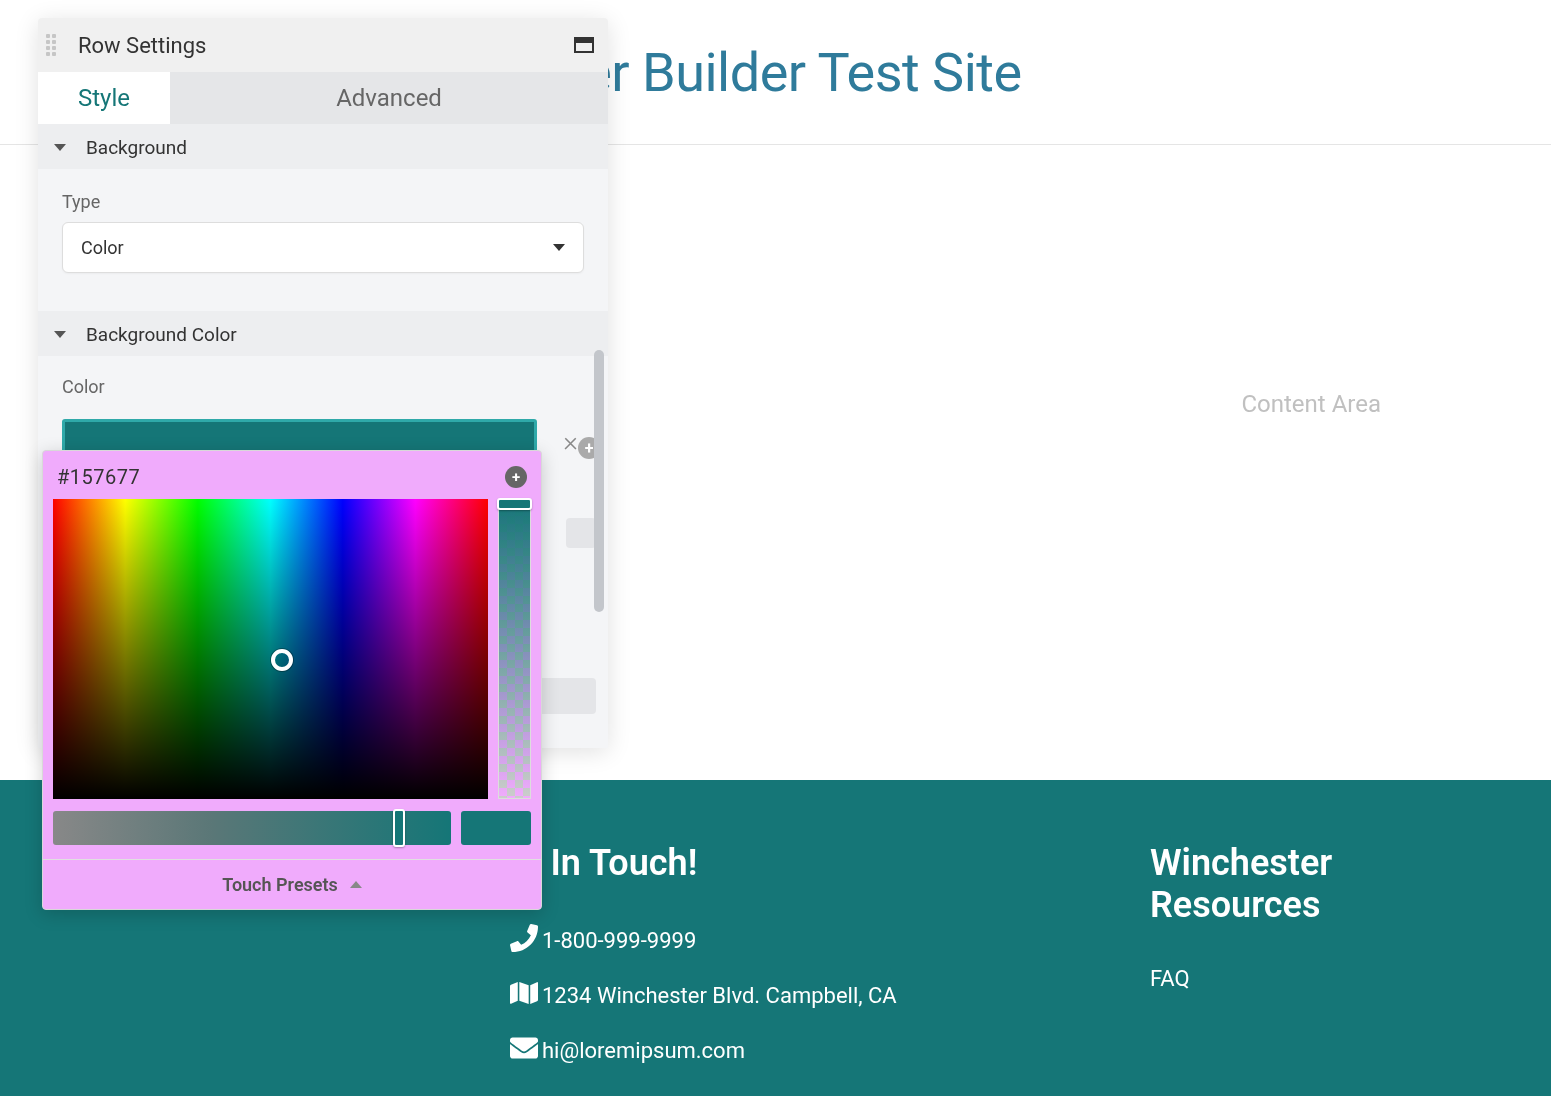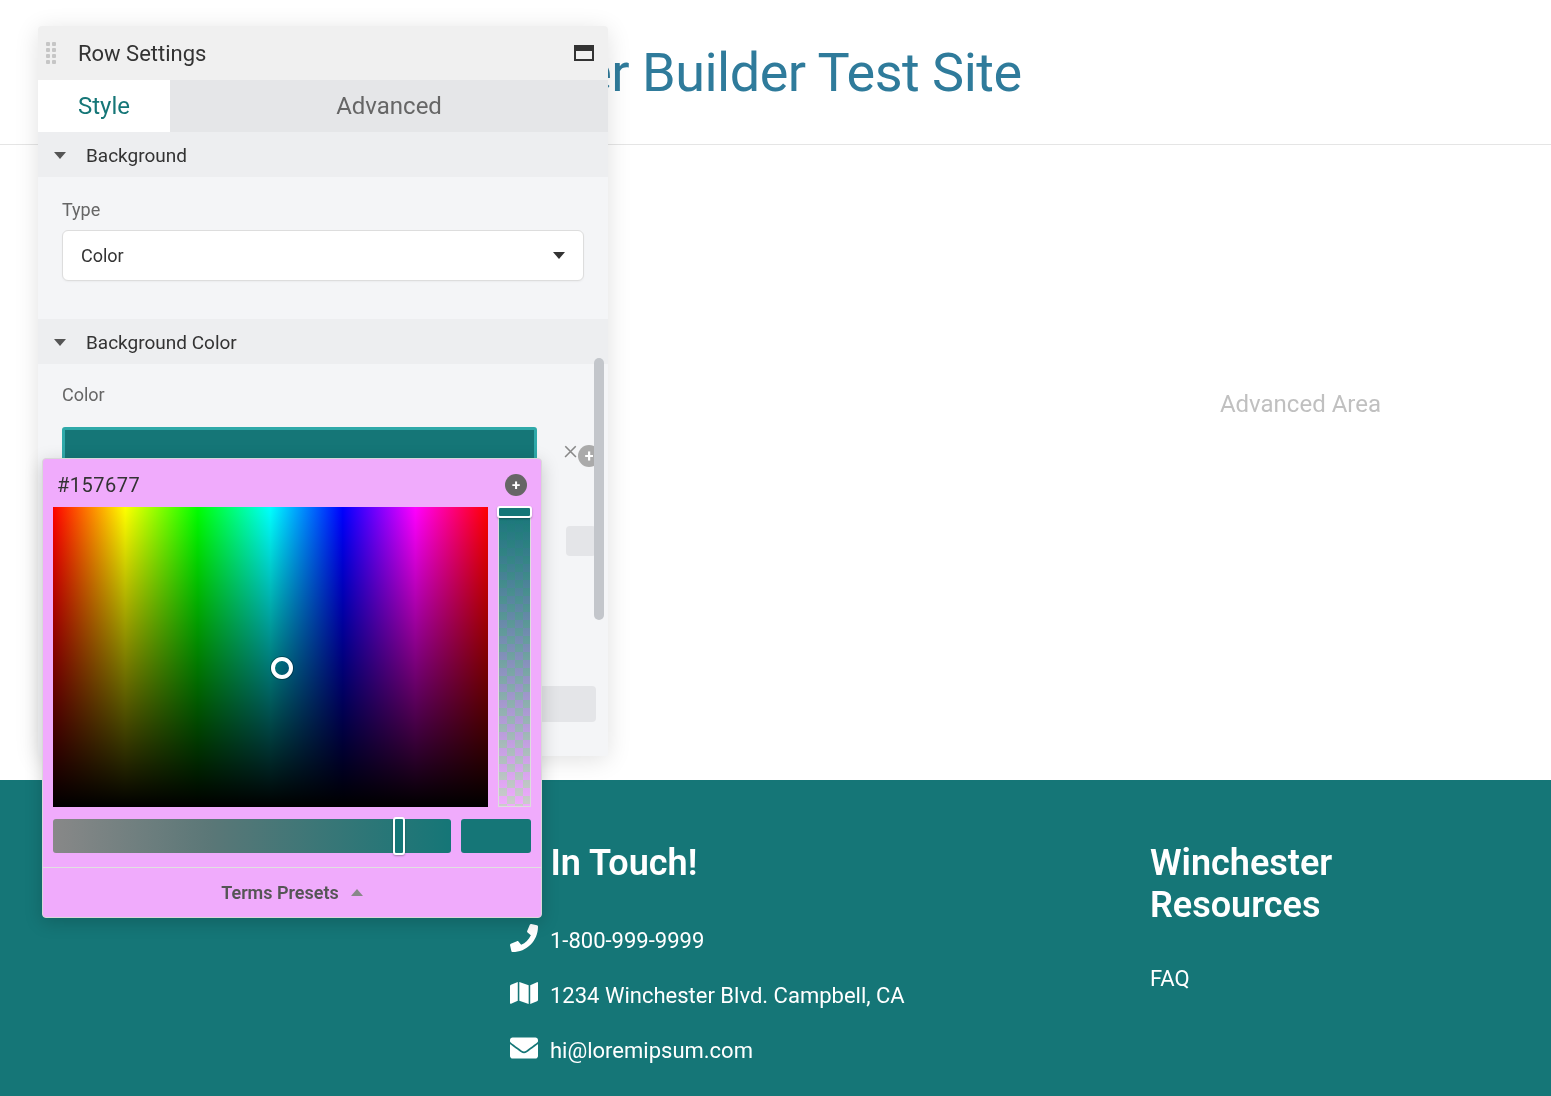--- a/index.html
+++ b/index.html
@@ -8,28 +8,28 @@
   
   .page-header { position: absolute; top: 0; left: 0; right: 0; height: 145px; display: flex; align-items: center; justify-content: center; border-bottom: 1px solid #e5e5e5; }
   .site-title { color: #2f7b9b; font-size: 54px; font-weight: 400; letter-spacing: -0.5px; }
 
   .content-area { position: absolute; top: 390px; right: 170px; color: #c0c0c0; font-size: 24px; font-weight: 400; }
 
   .footer { position: absolute; left: 0; right: 0; top: 780px; bottom: 0; background: #157677; color: #fff; padding: 70px 100px 40px 510px; }
   .footer-cols { display: flex; gap: 120px; }
   .footer h2 { font-size: 36px; font-weight: 600; margin-bottom: 40px; margin-top:40px; position:relative; top:-48px;}
   .footer .contact-list, .footer .links-list { list-style: none; position:relative; top:-48px;}
-  .footer .contact-list li { display: flex; align-items: center; gap: 12px; font-size: 22px; margin-bottom: 22px; }
+  .footer .contact-list li { display: flex; align-items: center; gap: 4px; font-size: 22px; margin-bottom: 22px; }
   .footer .links-list li { font-size: 22px; margin-bottom: 24px; }
   .footer svg { width: 28px; height: 28px; fill: #fff; }
   .footer .col-touch { flex: 0 0 520px; }
   .footer .col-res { flex: 1; }
 
   
-  .settings-panel { position: absolute; top: 26px; left: 38px; width: 570px; background: #f0f0f0; border-radius: 4px; box-shadow: 0 4px 24px rgba(0,0,0,0.12); overflow: visible; }
+  .settings-panel { position: absolute; top: 18px; left: 38px; width: 570px; background: #f0f0f0; border-radius: 4px; box-shadow: 0 4px 24px rgba(0,0,0,0.12); overflow: visible; }
   .panel-header { display: flex; align-items: center; padding: 10px 14px 10px 8px; }
   .drag-handle { width: 18px; height: 34px; display: flex; flex-direction: column; justify-content: center; gap: 2px; margin-right: 14px; opacity: 0.4; }
   .drag-handle span { width: 4px; height: 4px; border-radius: 1px; background: #888; display: inline-block; }
   .drag-row { display: flex; gap: 2px; }
   .panel-title { font-size: 22px; color: #333; flex: 1; }
   .expand-icon { width: 20px; height: 16px; border: 2px solid #333; border-top-width: 6px; }
 
   .tabs { display: flex; background: #f0f0f0; }
   .tab { flex: 0 0 auto; padding: 12px 40px; font-size: 24px; color: #666; cursor: pointer; }
   .tab.active { background: #fff; color: #157677; }
@@ -98,21 +98,21 @@
   .panel-footer-area { height: 270px; background: #f4f5f7; position:relative; }
   .ghost-btn { position:absolute; background:#e4e5e8; border-radius:4px; }
 </style>
 </head>
 <body>
 
 <div class="page-header">
   <div class="site-title">aver Builder Test Site</div>
 </div>
 
-<div class="content-area">Advanced Area</div>
+<div class="content-area">Content Area</div>
 
 <div class="footer">
   <div class="footer-cols">
     <div class="col-touch">
       <h2>et In Touch!</h2>
       <ul class="contact-list">
         <li>
           <span>
             <svg viewBox="0 0 512 512">
                 <path d="M493.4 24.6l-104-24c-11.3-2.6-22.9 3.3-27.5 13.9l-48 112c-4.2 9.8-1.4 21.3 6.9 28l60.6 49.6c-36 76.7-98.9 140.5-177.2 177.2l-49.6-60.6c-6.8-8.3-18.2-11.1-28-6.9l-112 48C3.9 366.5-2 378.1.6 389.4l24 104C27.1 504.2 36.7 512 48 512c256.1 0 464-207.5 464-464 0-11.2-7.7-20.9-18.6-23.4z"></path>
@@ -221,17 +221,17 @@
         <div class="thumb"></div>
       </div>
     </div>
     <div class="hue-row">
       <div class="hue-slider">
         <div class="thumb"></div>
       </div>
       <div class="current-swatch"></div>
     </div>
     <div class="presets-row">
-      <span>Terms Presets</span>
+      <span>Touch Presets</span>
       <span class="chev-up"></span>
     </div>
   </div>
 </div>
 
 </body></html>

